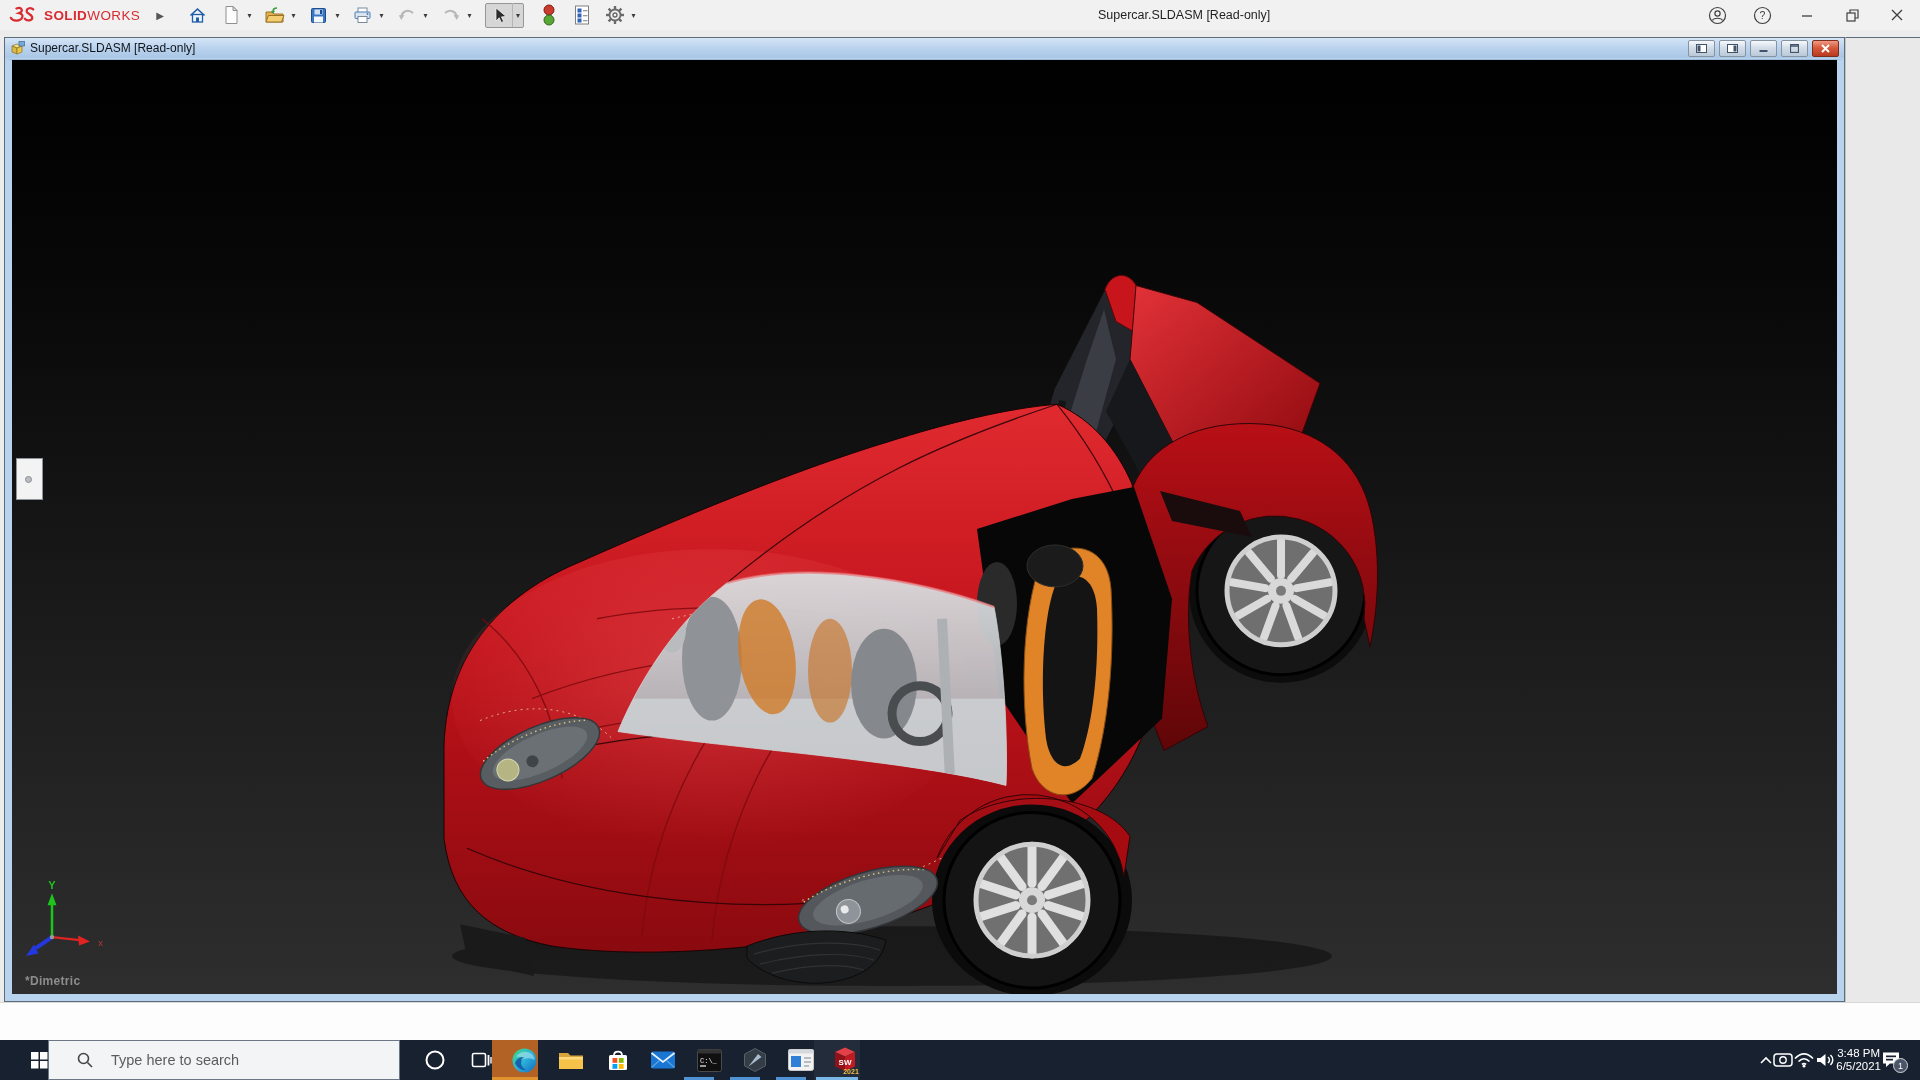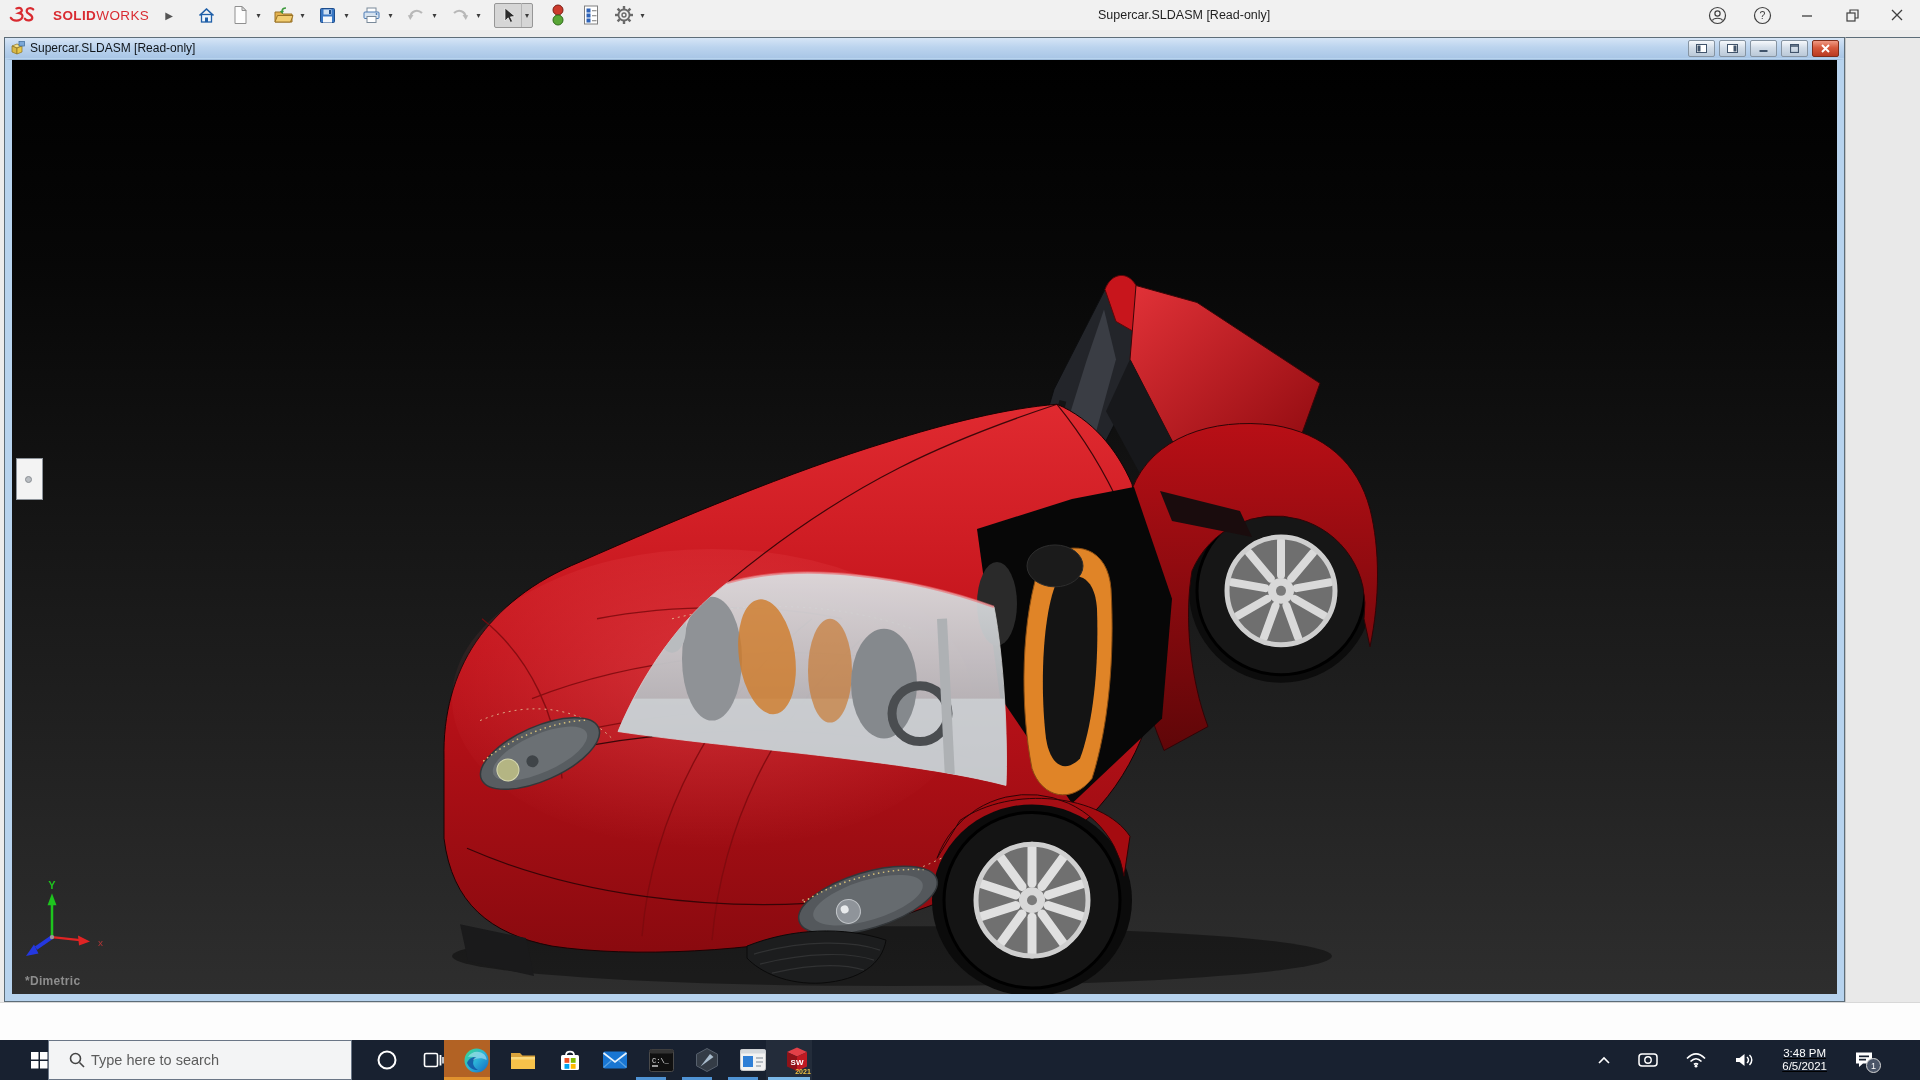--- a/index.html
+++ b/index.html
@@ -4,21 +4,21 @@
 <style>
   * { margin:0; padding:0; box-sizing:border-box; }
   html,body { width:1920px; height:1080px; overflow:hidden; background:#000;
     font-family:"Liberation Sans", sans-serif; }
   #screen { position:relative; width:1920px; height:1080px; background:#ececec; }
 
   
   #titlebar { position:absolute; top:0; left:0; width:1920px; height:30px;
     background:#f1f1f1; display:flex; align-items:center; padding-left:8px; }
   #menustrip { position:absolute; top:30px; left:0; width:1920px; height:7px; background:#ececec; }
-  .brand { display:flex; align-items:center; gap:17px; margin-right:6px; }
+  .brand { display:flex; align-items:center; gap:8px; margin-right:6px; }
   .brand-text { font-size:13.5px; color:#d92b31; letter-spacing:.4px; white-space:nowrap; }
   .brand-text b { font-weight:800; }
   .menu-arrow { color:#555; font-size:10px; margin:0 14px 0 10px; }
   .tb { width:26px; height:24px; display:flex; align-items:center; justify-content:center; margin-left:7px; }
   .dd { width:11px; height:24px; display:flex; align-items:center; justify-content:center;
     font-size:8px; color:#3c3c3c; }
   .sel-wrap { display:flex; align-items:center; height:25px; border:1px solid #979797;
     background:#d6d6d6; border-radius:2px; margin-left:10px; }
   .sel-wrap .tb { margin-left:0; }
   .sel-wrap .dd { border-left:1px solid #b5b5b5; }
@@ -54,31 +54,31 @@
 
   
   #statusbar { position:absolute; top:1002px; left:0; width:1920px; height:38px;
     background:#fdfdfd; border-top:1px solid #d8d8d8; }
 
   
   #taskbar { position:absolute; top:1040px; left:0; width:1920px; height:40px;
     background:#182130; display:flex; align-items:stretch; }
   .tbar-cell { width:46px; display:flex; align-items:center; justify-content:flex-end; position:relative; }
   #start { width:48px; }
-  #searchbox { width:304px; background:#f3f4f5; border:1px solid #6a7686;
-    display:flex; align-items:center; gap:6px; padding-left:20px; }
+  #searchbox { width:352px; background:#f3f4f5; border:1px solid #6a7686;
+    display:flex; align-items:center; gap:18px; padding-left:28px; }
   #searchbox input { border:none; background:transparent; outline:none; font-size:14.5px;
     color:#4c4c4c; width:260px; font-family:"Liberation Sans",sans-serif; }
   #searchbox input::placeholder { color:#5c5c5c; opacity:1; }
   .underline { position:absolute; bottom:0; height:3px; background:#4f93d4; left:50%; transform:translateX(-50%); width:30px; }
   .cell-edge { background:#b26224; }
   .cell-edge .underline { width:46px; background:#e0922e; }
   .cell-sw { background:rgba(255,255,255,.05); }
   .cell-sw .underline { width:42px; background:#7ab8e8; }
-  #tray { margin-left:auto; display:flex; align-items:center; gap:27px; padding-right:14px;text-decoration:underline; }
+  #tray { margin-left:auto; display:flex; align-items:center; gap:0; padding-right:14px; }
   .tray-ic { display:flex; align-items:center; justify-content:center; }
   #clock { color:#fff; font-size:11.5px; line-height:13px; text-align:center; }
   #action { position:relative; }
   #badge { position:absolute; right:-7px; bottom:-4px; width:15px; height:15px; border-radius:50%;
     background:#4a5568; border:1px solid #d5d5d5; color:#fff; font-size:9px;
     display:flex; align-items:center; justify-content:center; }
   #desk-sliver { width:5px; border-left:1px solid #3a4454; }
 </style>
 </head>
 <body>

